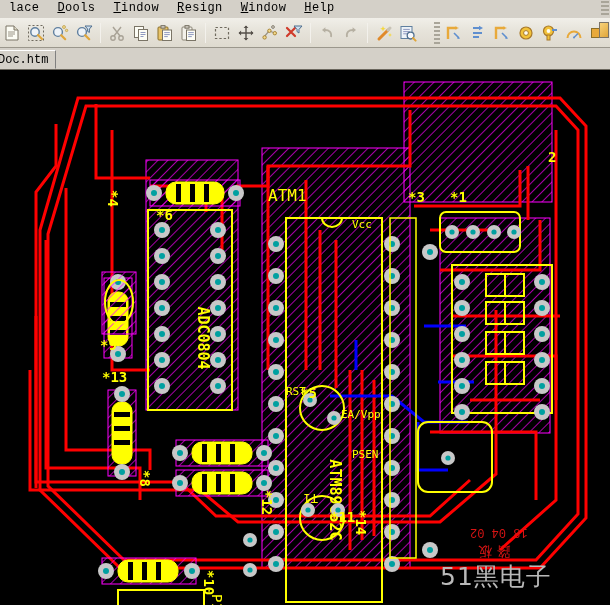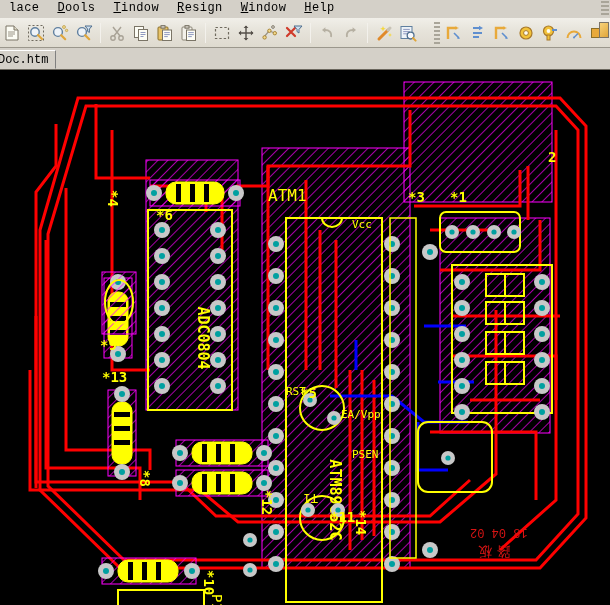--- a/index.html
+++ b/index.html
@@ -583,16 +583,17 @@
         <text x="330" y="452">*11</text>
         <text x="356" y="440" transform="rotate(90 356 440)">*14</text>
         <text x="408" y="132">*3</text>
         <text x="450" y="132">*1</text>
         <text x="548" y="92">2</text>
       </g>
     </svg>
 
     <div class="silk-date">18 04 02</div>
     <div class="silk-cn">路 板</div>
+    <div class="watermark">51黑电子</div>
   </div>
 
   <div class="rightswatch"></div>
 </div>
 
 </body></html>

